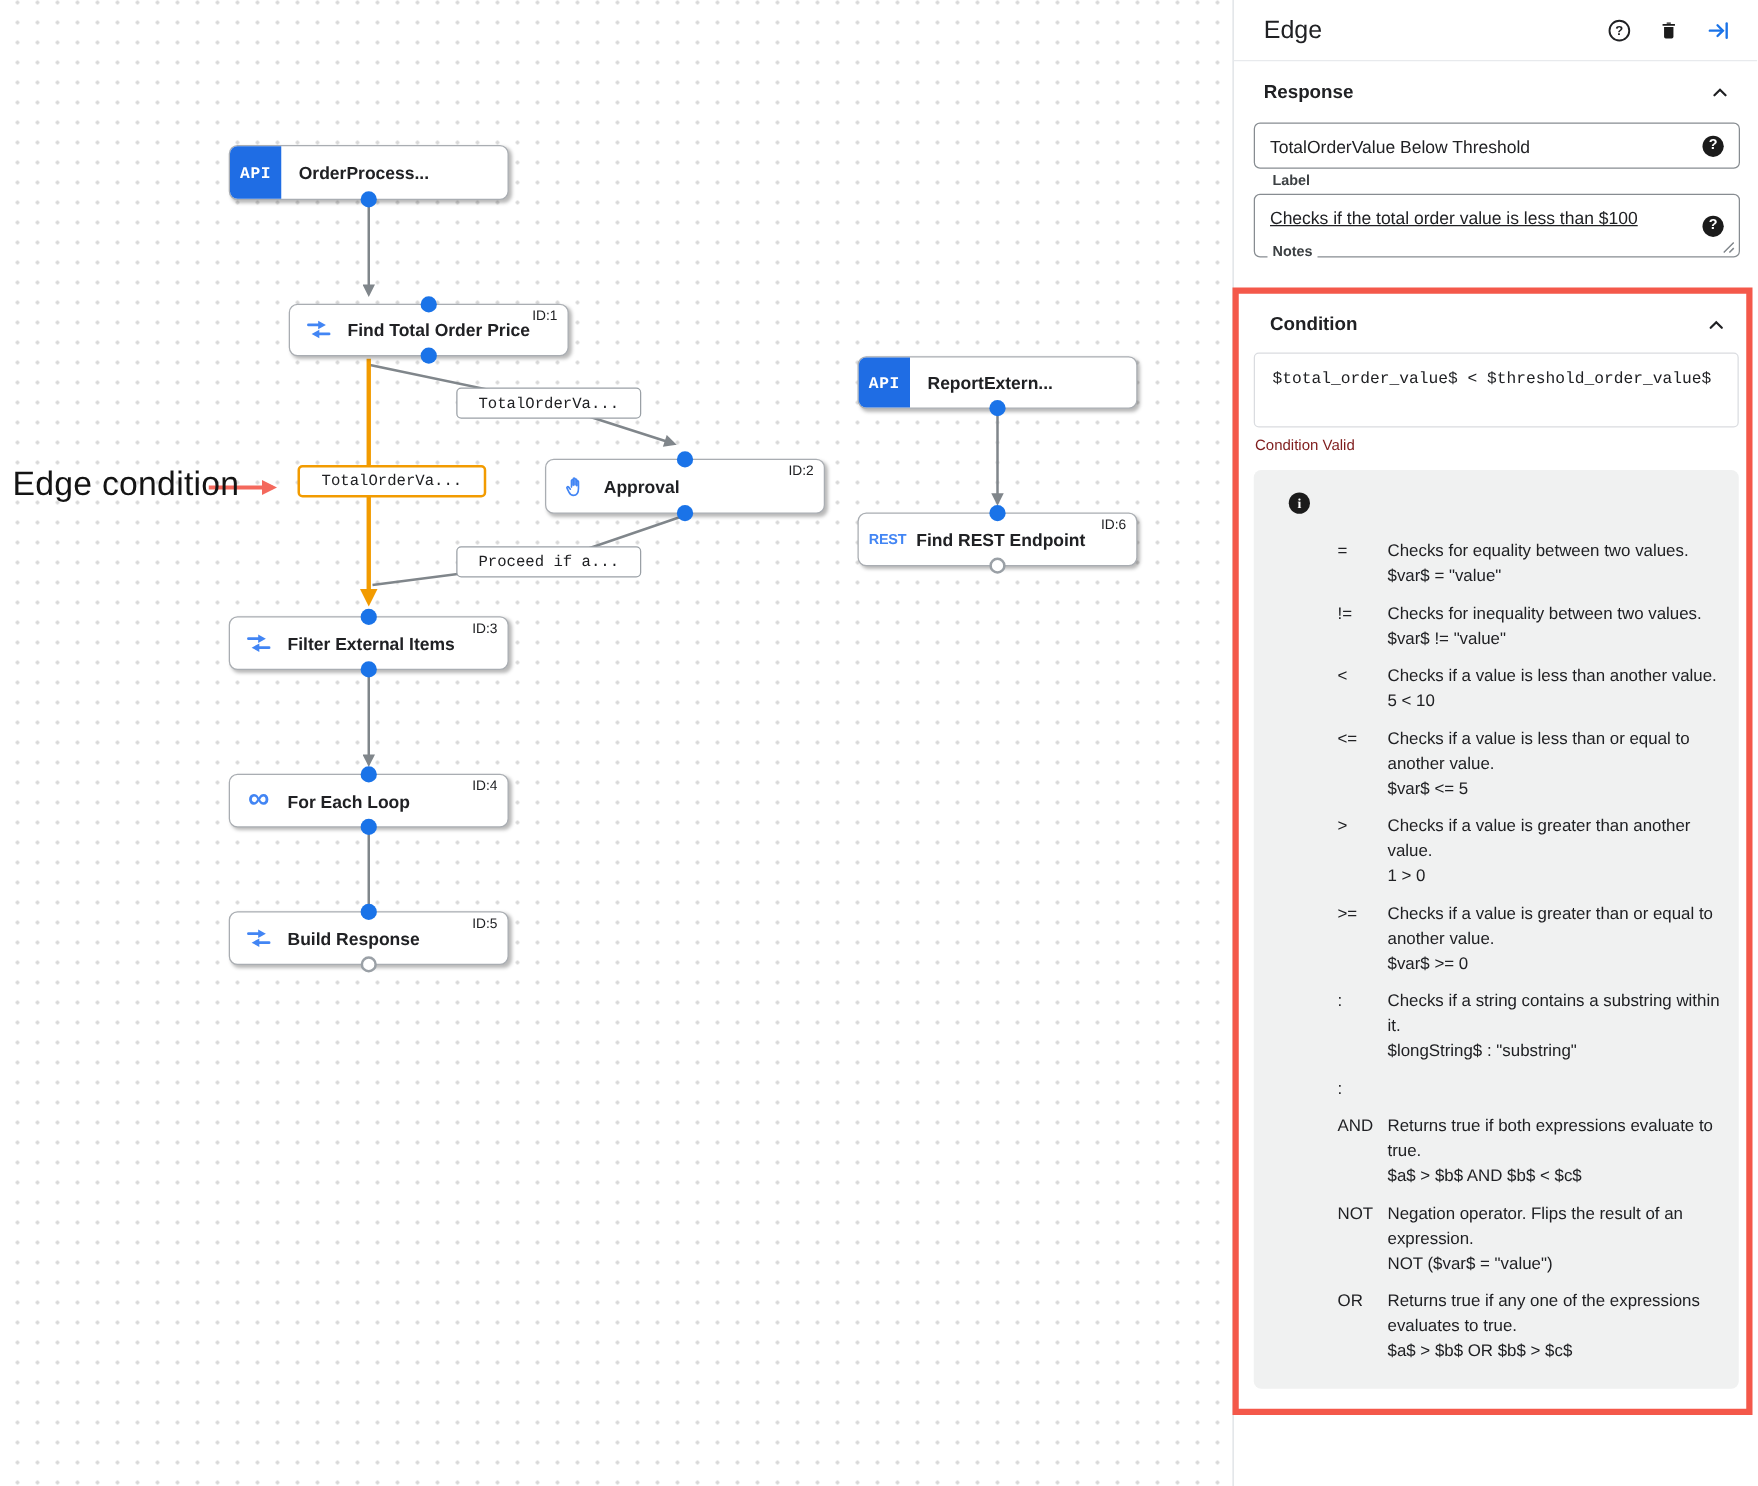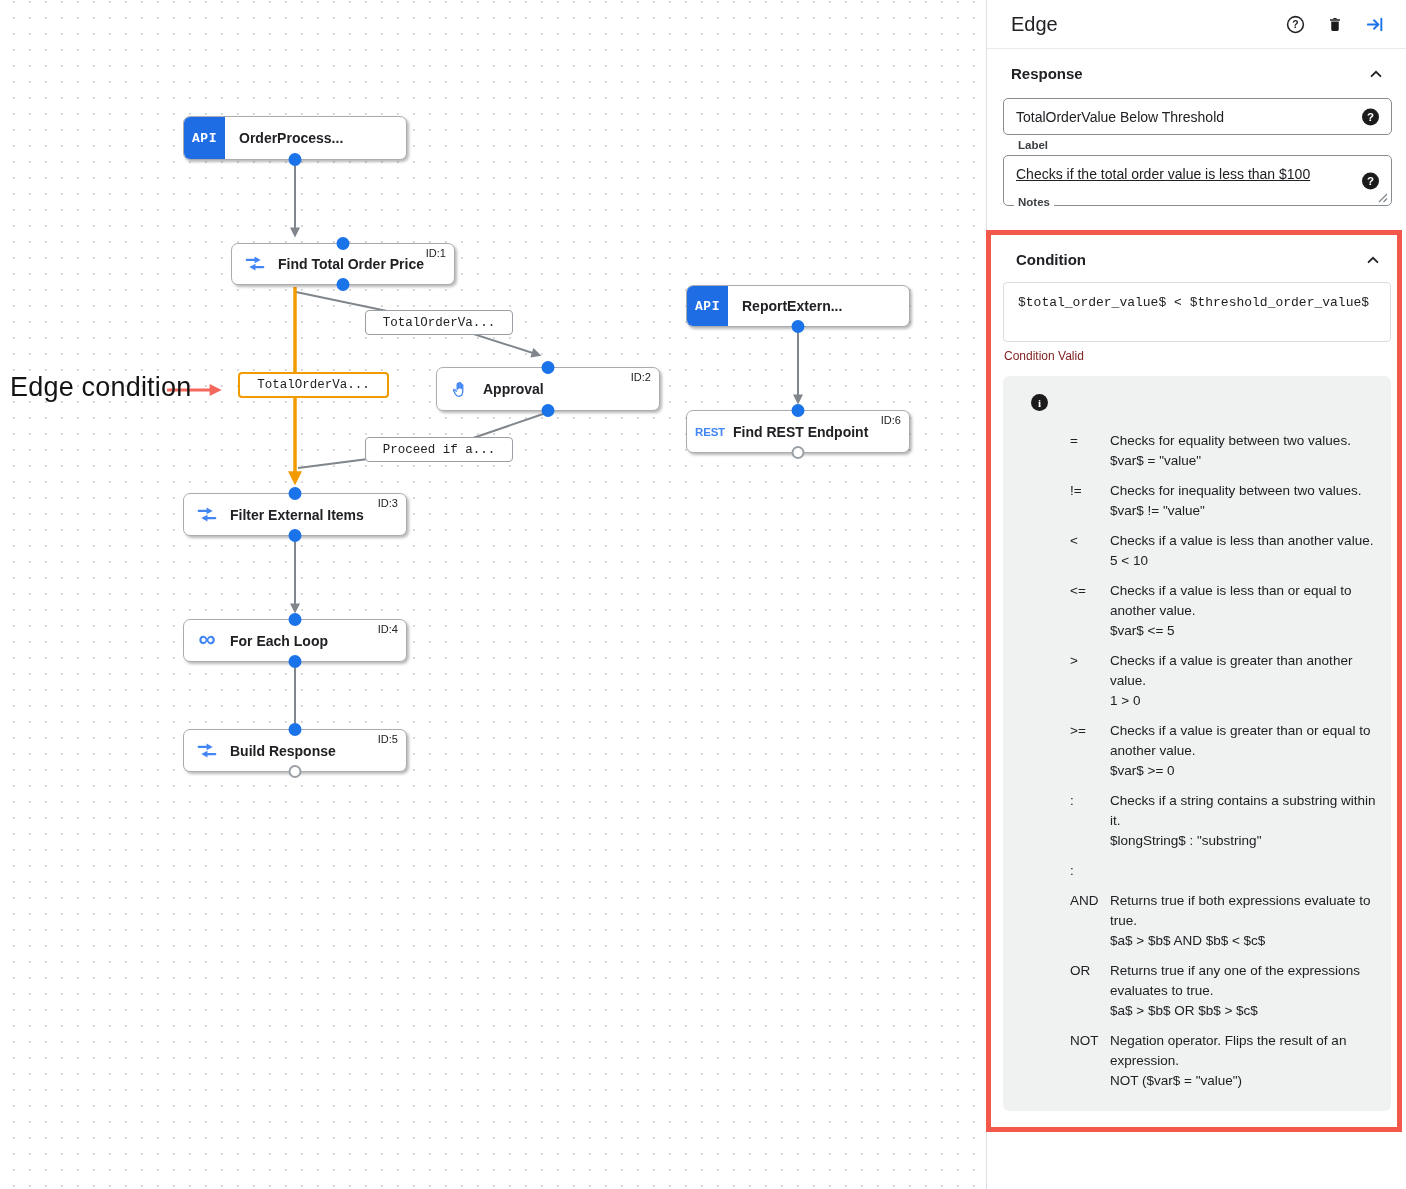--- a/index.html
+++ b/index.html
@@ -309,25 +309,25 @@
               <span><span>Checks if a string contains a substring within it.</span><br><span>$longString$ : "substring"</span></span>
             </div>
           <div class="g-row">
               <span class="g-op">:</span>
             </div>
           <div class="g-row">
               <span class="g-op">AND</span>
               <span><span>Returns true if both expressions evaluate to true.</span><br><span>$a$ &gt; $b$ AND $b$ &lt; $c$</span></span>
             </div>
           <div class="g-row">
+              <span class="g-op">NOT</span>
+              <span><span>Negation operator. Flips the result of an expression.</span><br><span>NOT ($var$ = "value")</span></span>
+            </div>
+          <div class="g-row">
               <span class="g-op">OR</span>
               <span><span>Returns true if any one of the expressions evaluates to true.</span><br><span>$a$ &gt; $b$ OR $b$ &gt; $c$</span></span>
             </div>
-          <div class="g-row">
-              <span class="g-op">NOT</span>
-              <span><span>Negation operator. Flips the result of an expression.</span><br><span>NOT ($var$ = "value")</span></span>
-            </div>
         </div>
       </div>
     </div>
 
   </aside>
 </div>
 
 </body></html>

